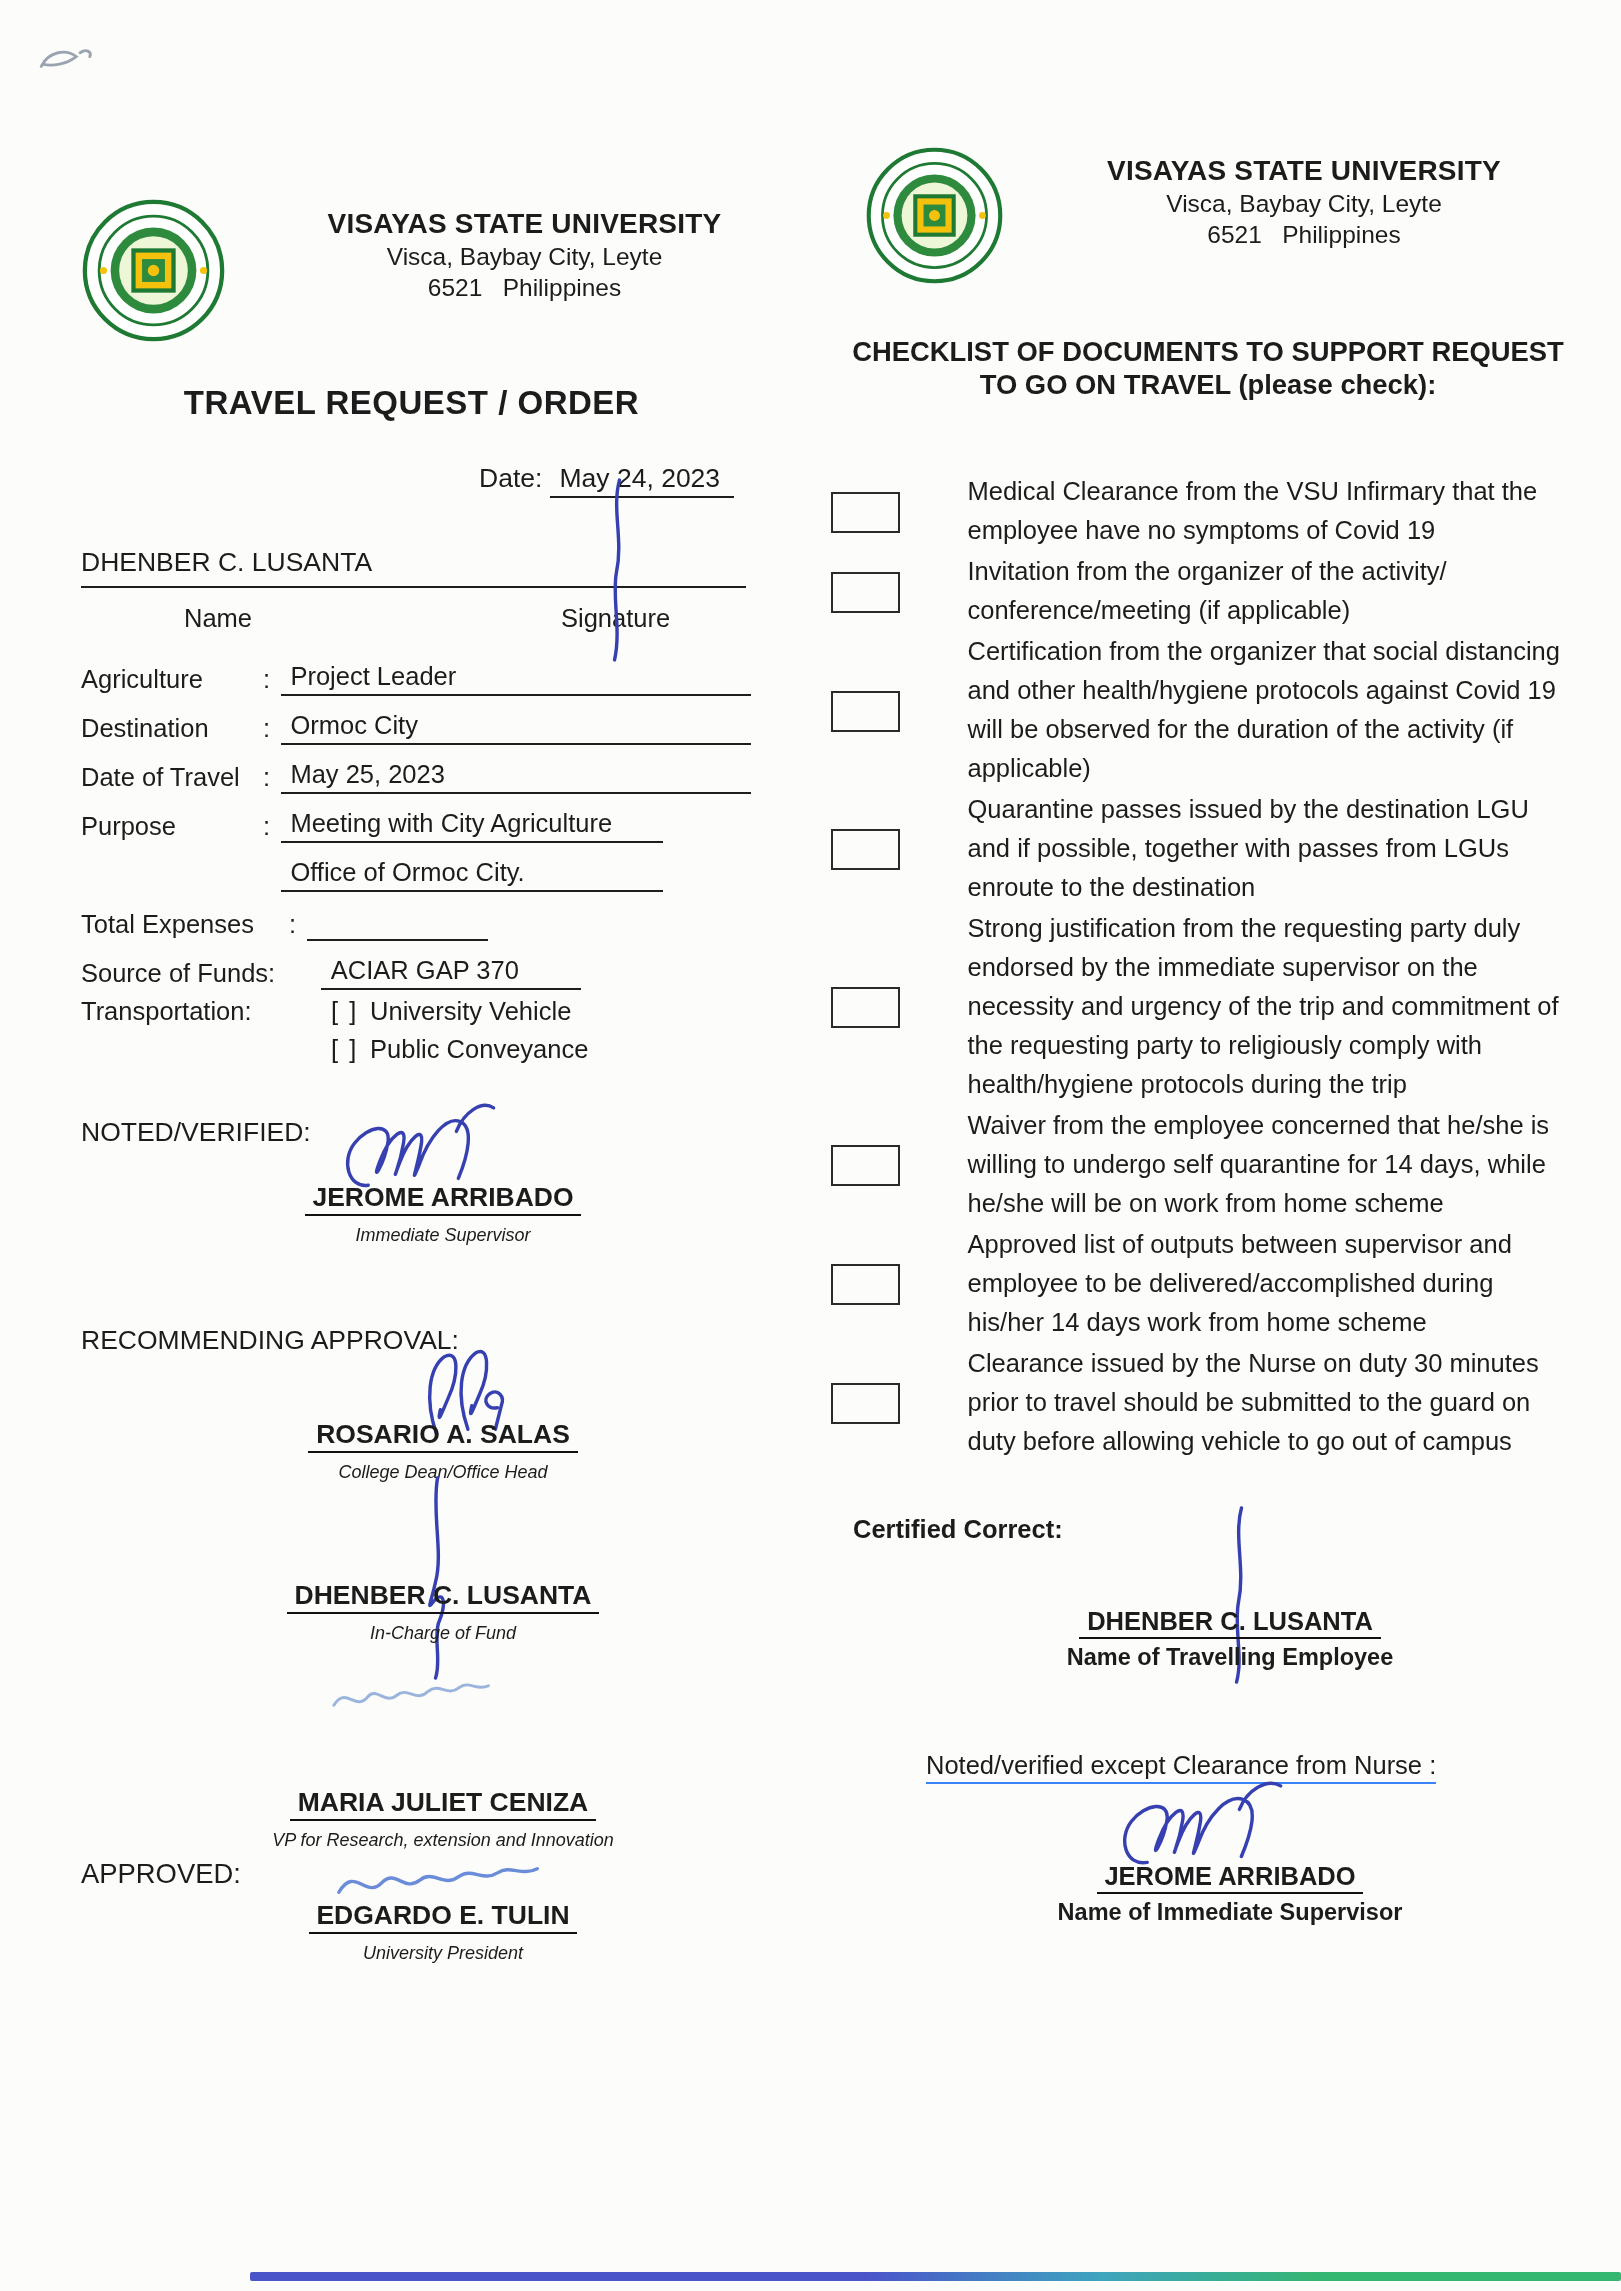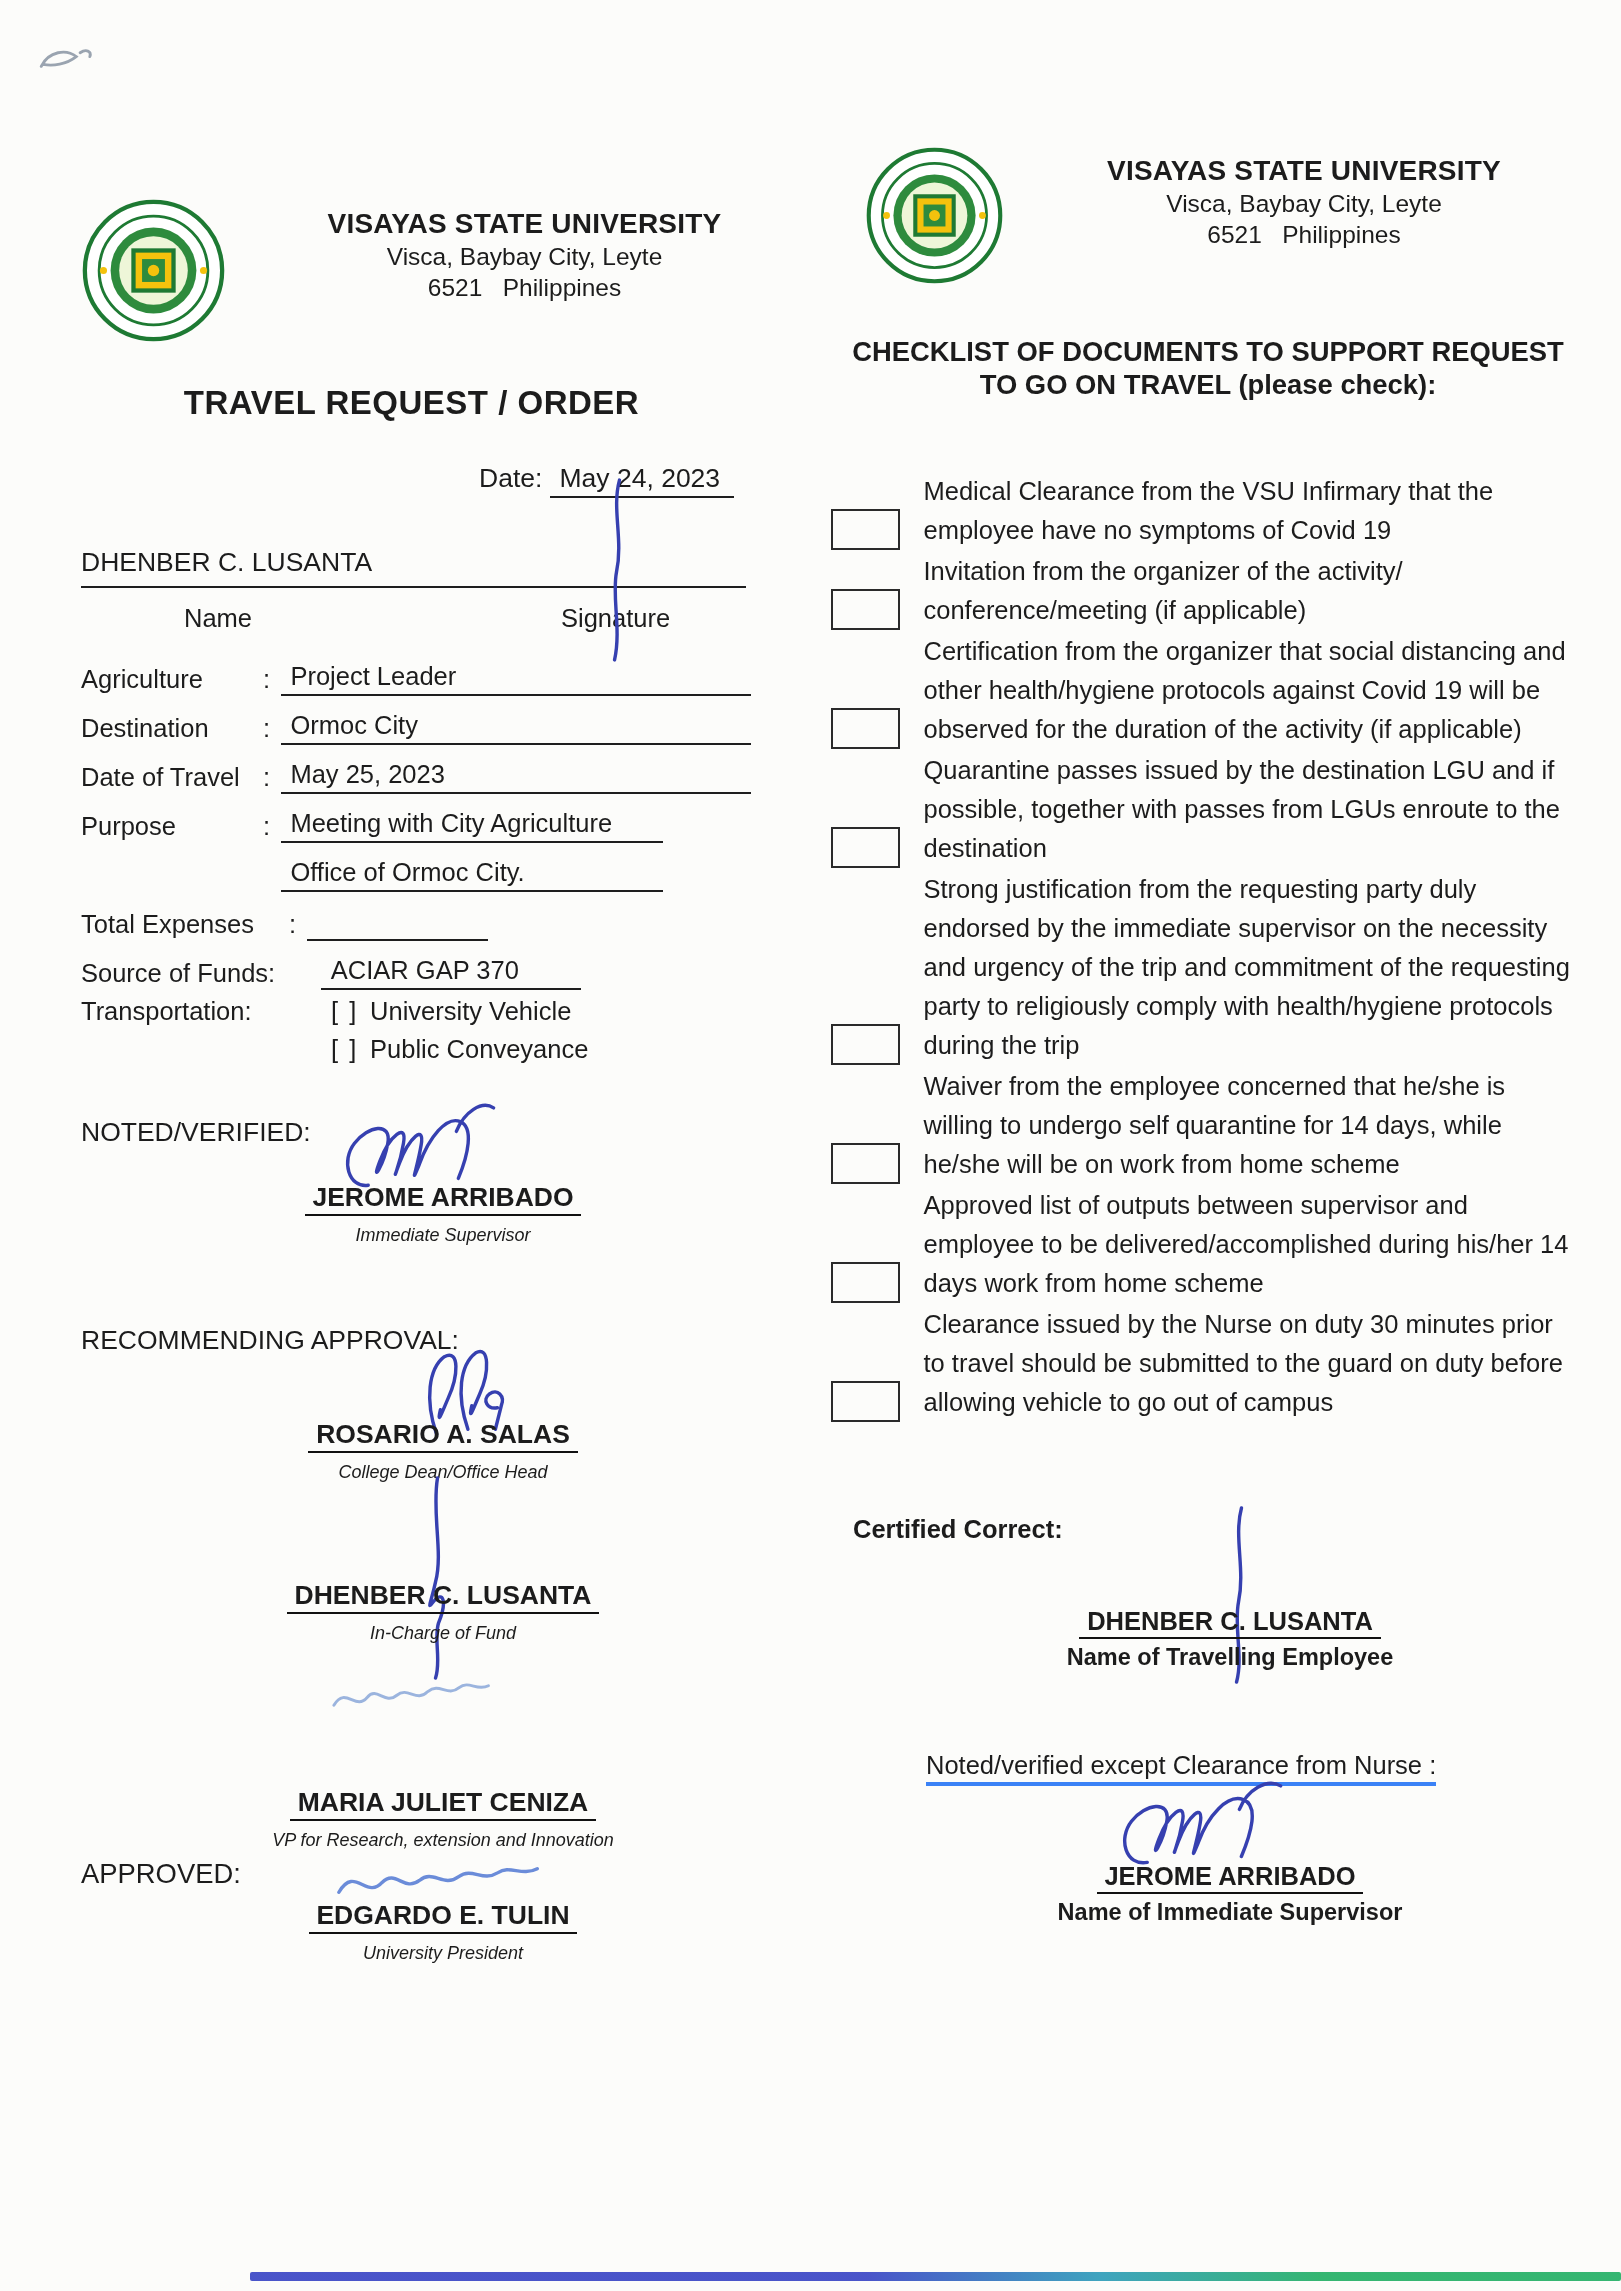--- a/index.html
+++ b/index.html
@@ -41,25 +41,25 @@
 
   .sig-block { width:534px; text-align:center; }
   .sig-name { display:inline-block; font-size:26.5px; font-weight:bold; border-bottom:2.9px solid #111; padding:0 7.8px 1px 7.8px; }
   .sig-title { font-size:18px; font-style:italic; margin-top:9px; }
 
   .r-sig-name { display:inline-block; font-size:25.5px; font-weight:bold; border-bottom:2.9px solid #111; padding:0 7.8px 1px 7.8px; }
   .r-sig-title { font-size:23.5px; font-weight:bold; margin-top:5px; }
 
   .check-title { font-size:27.4px; font-weight:bold; line-height:33px; }
   .checklist { width:743px; }
-  .check-item { display:flex; align-items:flex-end; margin-bottom:2px; }
+  .check-item { display:flex; align-items:center; margin-bottom:2px;gap:44px; }
   .checkbox { flex:0 0 69px; height:41px; border:2.9px solid #2a2a2a; margin-top:2.9px; background:#fcfcfa; }
   .check-text { margin-left:23.5px; font-size:25.5px; line-height:39px; width:647px; }
 
-  .noted-except { display:inline-block; font-size:25.5px; border-bottom:4px solid #3b82f6; padding-bottom:2px; }
+  .noted-except { display:inline-block; font-size:25.5px; border-bottom:2px solid #3b82f6; padding-bottom:2px; }
   .certified-label { font-size:25.5px; font-weight:bold; }
 
   .sig { position:absolute; pointer-events:none; }
 
   .scan-line { position:absolute; left:250px; top:2272px; width:1371px; height:8.8px;
     background:linear-gradient(90deg,#3642c4 0%,#3642c4 45%,#2a9ab8 62%,#1fae62 78%,#1fae62 100%);
     opacity:.9; border-radius:2px; }
 </style>
 </head>
 <body>

